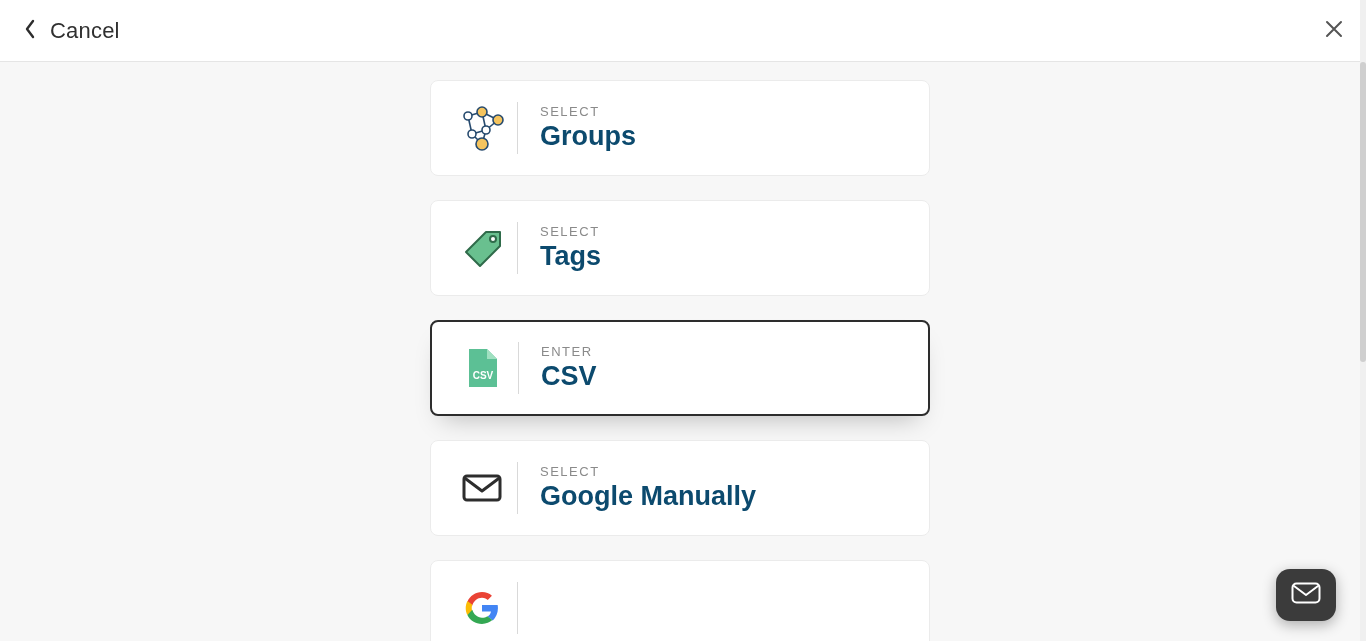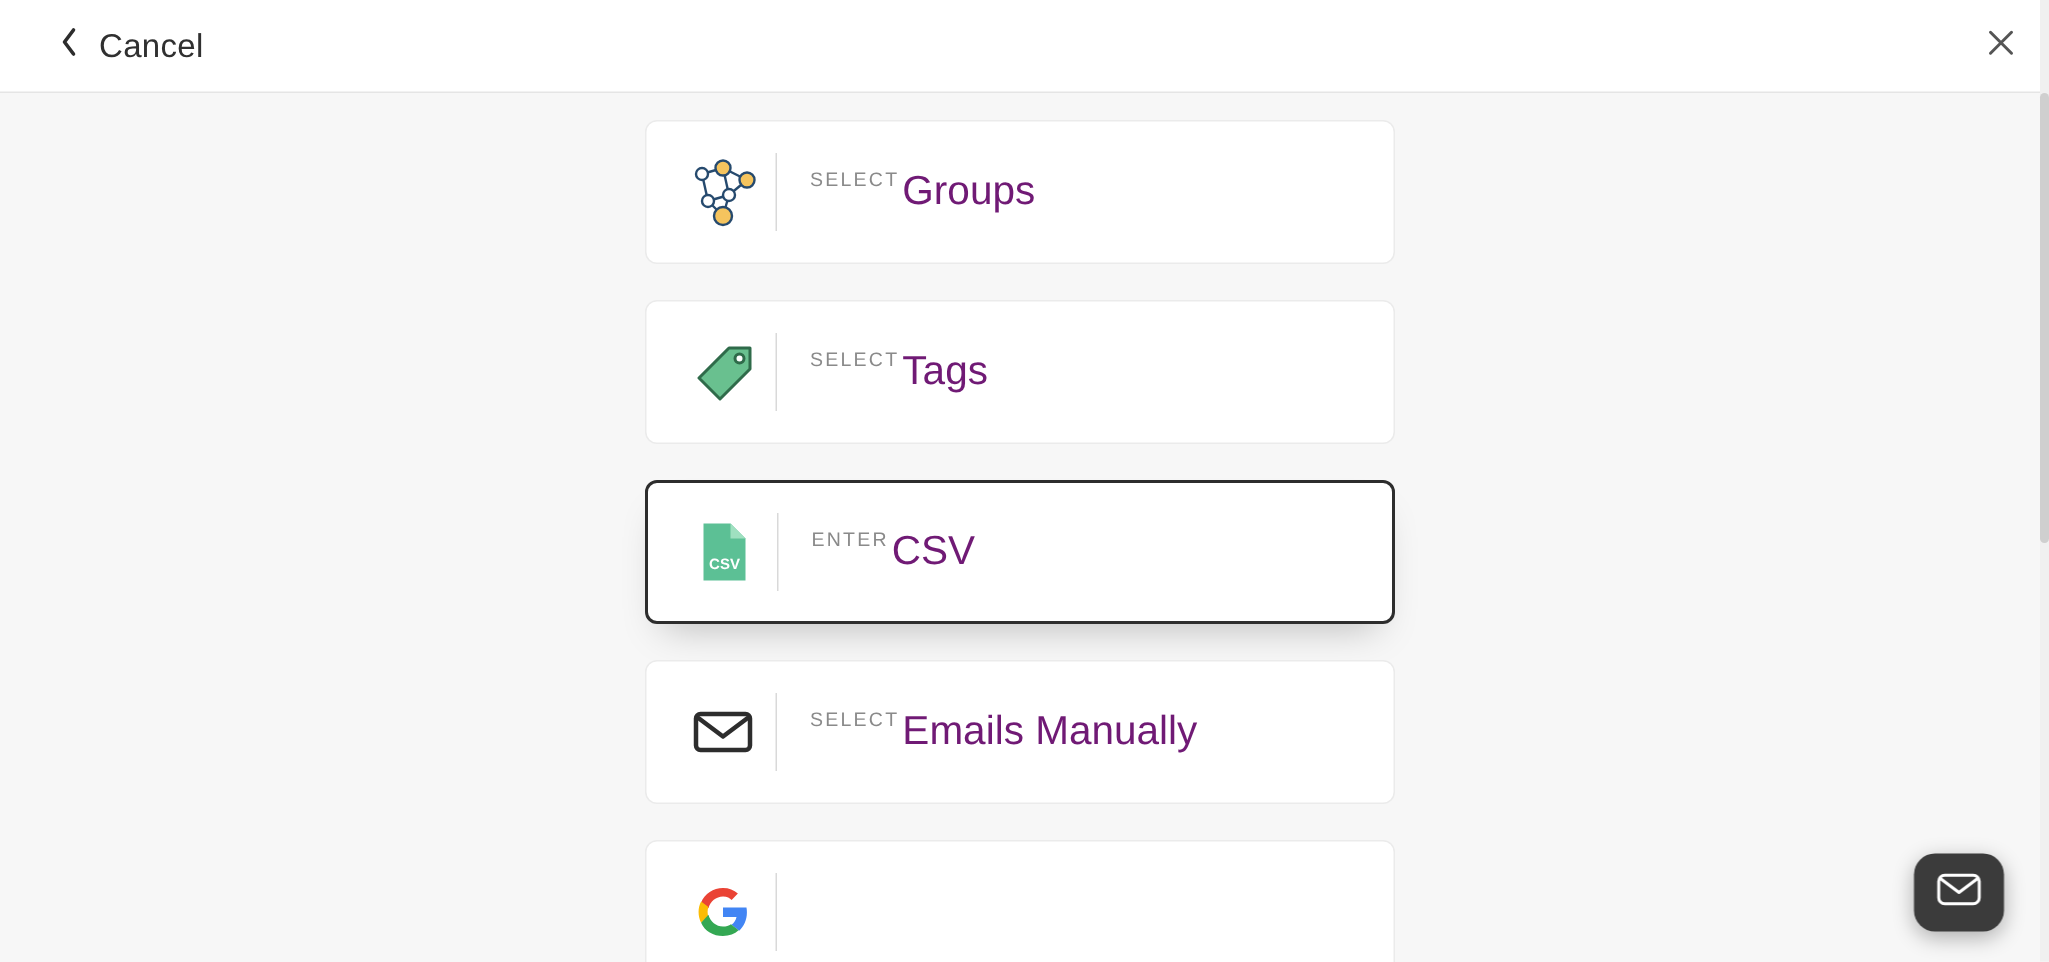--- a/index.html
+++ b/index.html
@@ -10,21 +10,21 @@
     background: #f7f7f7;
     overflow: hidden;
     color: #2d2d2d;
   }
   .topbar {
     height: 62px;
     background: #ffffff;
     border-bottom: 1px solid #e5e5e5;
     display: flex;
     align-items: center;
-    padding: 0 40px;
+    padding: 0 24px;
     position: relative;
   }
   .back-wrap {
     display: flex;
     align-items: center;
     gap: 14px;
     cursor: pointer;
   }
   .cancel-text {
     font-size: 22px;
@@ -78,33 +78,33 @@
     justify-content: center;
   }
   .divider {
     width: 1px;
     height: 52px;
     background: #d9d9d9;
     margin: 0 22px 0 8px;
   }
   .labels {
     display: flex;
-    flex-direction: row;
+    flex-direction: column;
     gap: 2px;
   }
   .eyebrow {
     font-size: 13px;
     letter-spacing: 1.5px;
     color: #8a8a8a;
     font-weight: 500;
   }
   .main-label {
     font-size: 27px;
-    color: #701a75;
-    font-weight: 400;
+    color: #0c4a6e;
+    font-weight: 700;
     line-height: 1.15;
   }
   
   .scroll-edge {
     position: absolute;
     top: 0;
     right: 0;
     width: 6px;
     height: 100%;
     background: #f0f0f0;
@@ -214,21 +214,21 @@
     <div class="card">
       <div class="icon-slot">
         <svg width="40" height="32" viewBox="0 0 40 32">
           <rect x="2" y="4" width="36" height="24" rx="3" fill="none" stroke="#2d2d2d" stroke-width="3"></rect>
           <path d="M4 7 L20 19 L36 7" fill="none" stroke="#2d2d2d" stroke-width="3" stroke-linejoin="round" stroke-linecap="round"></path>
         </svg>
       </div>
       <div class="divider"></div>
       <div class="labels">
         <span class="eyebrow">SELECT</span>
-        <span class="main-label">Emails Manually</span>
+        <span class="main-label">Google Manually</span>
       </div>
     </div>
 
     <div class="card">
       <div class="icon-slot">
         <svg width="34" height="34" viewBox="0 0 48 48">
           <path fill="#EA4335" d="M24 9.5c3.9 0 6.6 1.7 8.1 3.1l5.9-5.9C34.3 3.3 29.7 1.5 24 1.5 14.8 1.5 6.9 7 3.4 15l6.9 5.4C12 14.3 17.5 9.5 24 9.5z"></path>
           <path fill="#4285F4" d="M46.5 24.5c0-1.6-.1-3.2-.4-4.7H24v9h12.7c-.5 3-2.2 5.5-4.7 7.2l7.2 5.6C43.7 37.4 46.5 31.5 46.5 24.5z"></path>
           <path fill="#FBBC05" d="M10.3 28.6c-.5-1.4-.8-3-.8-4.6s.3-3.2.8-4.6L3.4 14C1.8 17 1 20.4 1 24s.8 7 2.4 10l6.9-5.4z"></path>
           <path fill="#34A853" d="M24 46.5c6 0 11-2 14.7-5.4l-7.2-5.6c-2 1.4-4.6 2.2-7.5 2.2-6.5 0-12-4.8-13.7-11.1L3.4 34C6.9 42 14.8 46.5 24 46.5z"></path>

